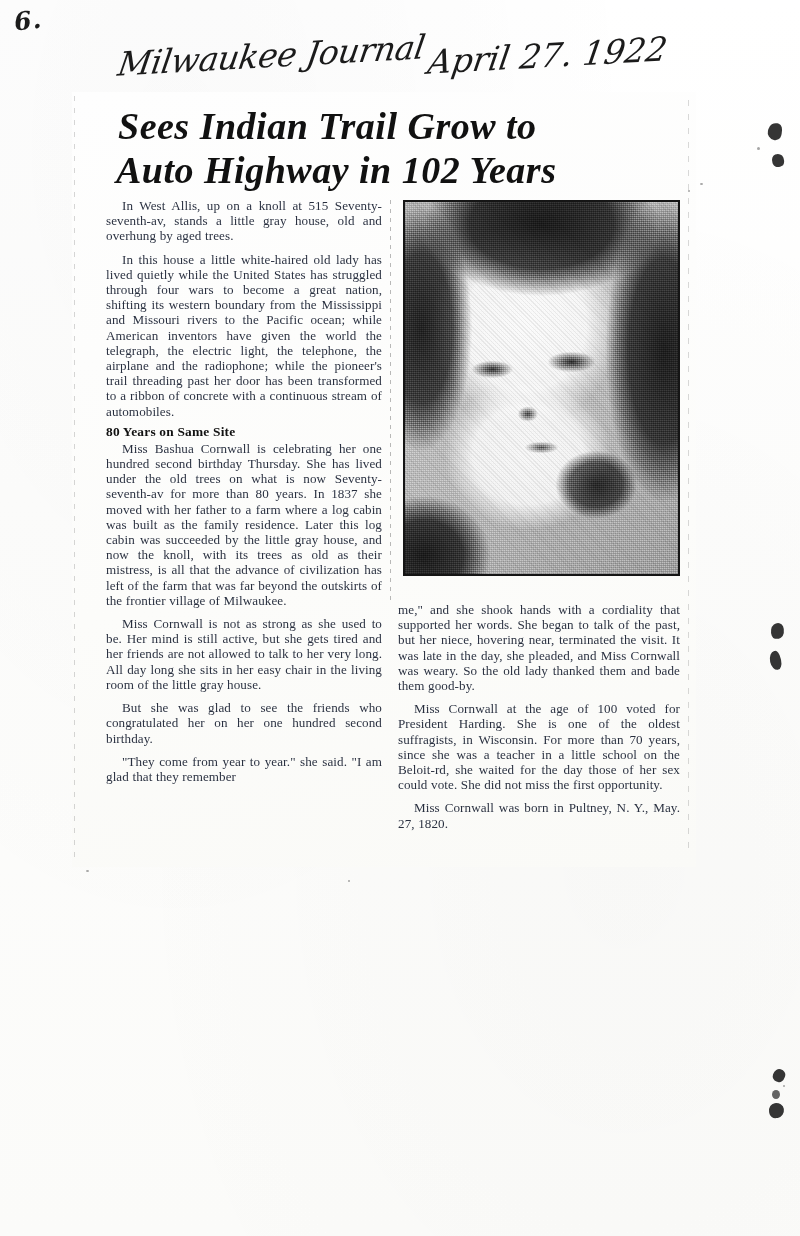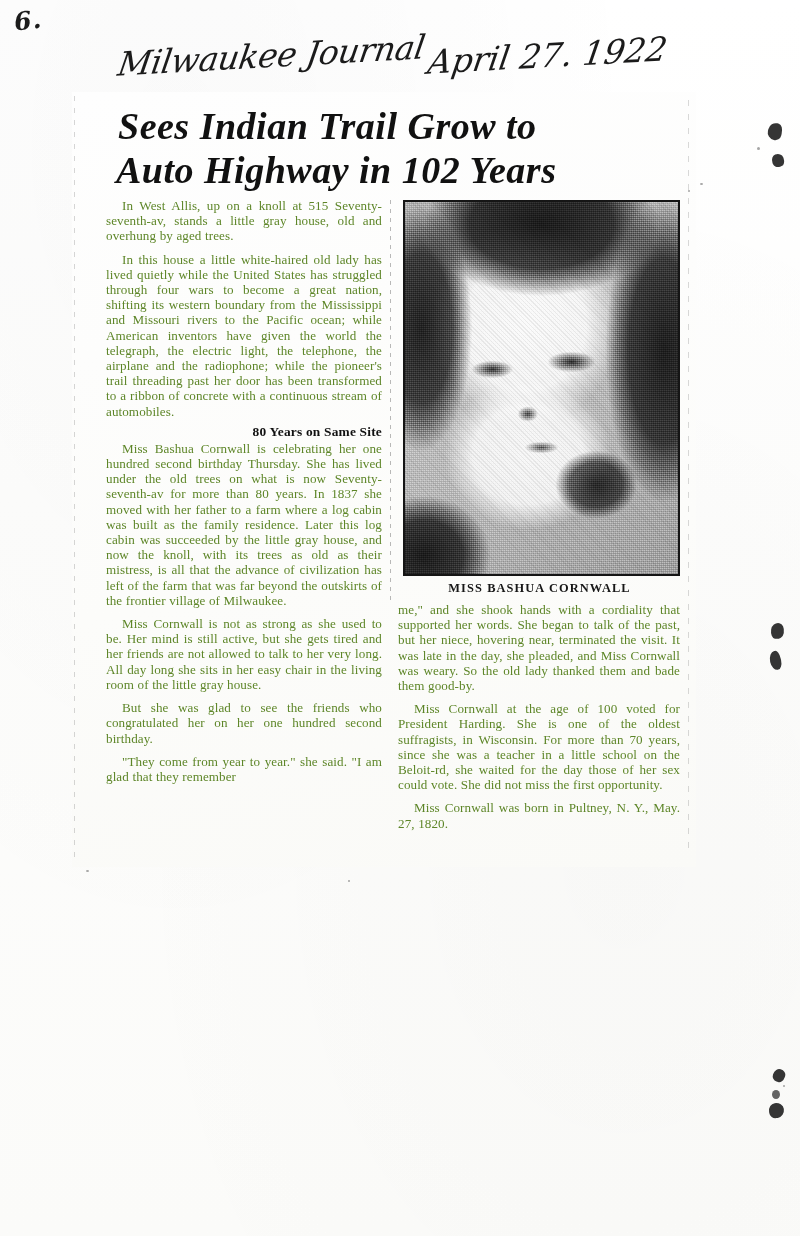--- a/index.html
+++ b/index.html
@@ -119,37 +119,37 @@
     position: absolute;
     left: 398px; top: 602px;
     width: 282px;
   }
 
   p.body {
     margin: 0 0 0 0;
     font-family: "Liberation Serif", serif;
     font-size: 13.1px;
     line-height: 15.2px;
-    color: #4d7c0f;
+    color: #0f172a;
     text-align: justify;
     text-indent: 16px;
     letter-spacing: 0.08px;
     word-spacing: 0.2px;
     filter: contrast(0.93) opacity(0.93);
   }
   p.body.noindent { text-indent: 0; }
   p.body + p.body { margin-top: 8px; }
 
   h3.subhead {
     margin: 4px 0 1px 0;
     font-family: "Liberation Serif", serif;
     font-size: 13.4px;
     line-height: 17px;
     font-weight: 700;
-    text-align: right;
+    text-align: left;
     color: #111111;
     letter-spacing: 0.2px;
   }
 
   
   .photo-frame {
     position: absolute;
     left: 403px; top: 200px;
     width: 273px; height: 372px;
     border: 2px solid #151515;
@@ -271,21 +271,20 @@
 
     <p class="body">But she was glad to see the friends who congratulated her on her one hundred second birthday.</p>
     <p class="body">"They come from year to year." she said. "I am glad that they remember</p>
   </div>
 
   <div class="photo-frame">
     <div class="photo-halftone"></div>
     <div class="photo-dots"></div>
     <div class="photo-grain"></div>
   </div>
-  <div class="photo-caption">MISS BASHUA CORNWALL</div>
 
   <div class="col-right-lower">
     <p class="body noindent">me," and she shook hands with a cordiality that supported her words. She began to talk of the past, but her niece, hovering near, terminated the visit. It was late in the day, she pleaded, and Miss Cornwall was weary. So the old lady thanked them and bade them good-by.</p>
     <p class="body">Miss Cornwall at the age of 100 voted for President Harding. She is one of the oldest suffragists, in Wisconsin. For more than 70 years, since she was a teacher in a little school on the Beloit-rd, she waited for the day those of her sex could vote. She did not miss the first opportunity.</p>
     <p class="body">Miss Cornwall was born in Pultney, N. Y., May. 27, 1820.</p>
   </div>
 
   <div class="blot b1"></div>
   <div class="blot b2"></div>
   <div class="blot b3"></div>

